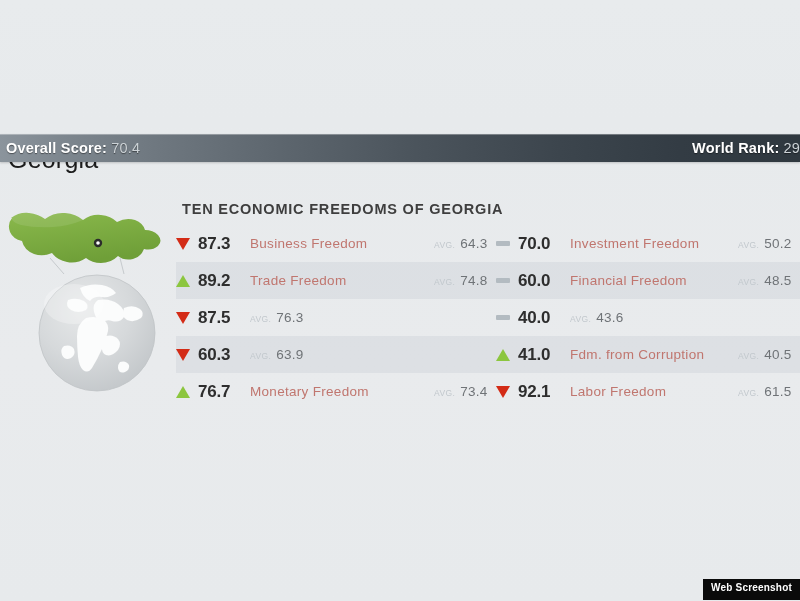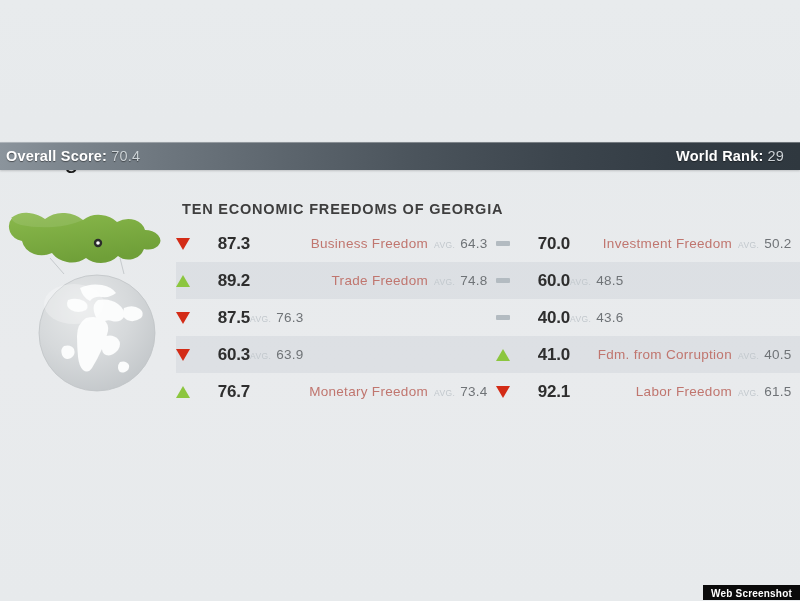--- a/index.html
+++ b/index.html
@@ -34,37 +34,37 @@
     color: #1c1c1c;
     letter-spacing: 0.2px;
     line-height: 1;
     margin-top: 44px;
   }
 
   
   .score-bar {
     position: absolute;
     left: 0;
-    top: 142px;
+    top: 134px;
     width: 800px;
     height: 28px;
     background: linear-gradient(90deg,
         #8b949c 0%,
         #7d868e 8%,
         #6e777f 20%,
         #5d666e 35%,
         #4b545c 52%,
         #3c454d 70%,
         #333c44 85%,
         #2f383f 100%);
     box-shadow: inset 0 1px 0 rgba(255,255,255,0.30), 0 1px 2px rgba(0,0,0,0.18);
     display: flex;
     align-items: center;
     justify-content: space-between;
-    padding: 0 16px 0 6px;
+    padding: 0 0 0 6px;
   }
   .score-bar .seg {
     font-size: 14.5px;
     line-height: 1;
     white-space: nowrap;
     text-shadow: 0 1px 1px rgba(0,0,0,0.45);
   }
   .score-bar .lbl {
     font-weight: 700;
     color: #ffffff;
@@ -97,21 +97,20 @@
     letter-spacing: 0.8px;
     line-height: 1;
   }
 
   
   .rows {
     position: absolute;
     left: 176px;
     top: 225px;
     width: 624px;
-    text-align: right;
   }
   .row {
     display: flex;
     align-items: center;
     height: 37px;
     width: 100%;
   }
   .row.alt { background: rgba(159,170,179,0.16); }
 
   .cell {
@@ -184,21 +183,21 @@
 
   
   .watermark {
     position: absolute;
     right: 0px;
     bottom: 1px;
     background: #0a0a0a;
     color: #ffffff;
     font-size: 10px;
     font-weight: 700;
-    padding: 4px 8px 1px 8px;
+    padding: 4px 8px 7px 8px;
     letter-spacing: 0.2px;
     line-height: 1;
   }
 </style>
 </head>
 <body>
 
 <div class="page"></div>
 
 <div class="country-title">Georgia</div>
@@ -315,20 +314,21 @@
       <span class="avg">
         <span class="avg-lbl">AVG.</span>
         <span class="avg-val">74.8</span>
       </span>
     </div>
     <div class="cell right">
       <span class="ind">
           <span class="dash"></span>
         </span>
       <span class="score">60.0</span>
+      <span class="name">Financial Freedom</span>
       <span class="avg">
         <span class="avg-lbl">AVG.</span>
         <span class="avg-val">48.5</span>
       </span>
     </div>
   </div>
 
   <div class="row">
     <div class="cell left">
       <span class="ind">

